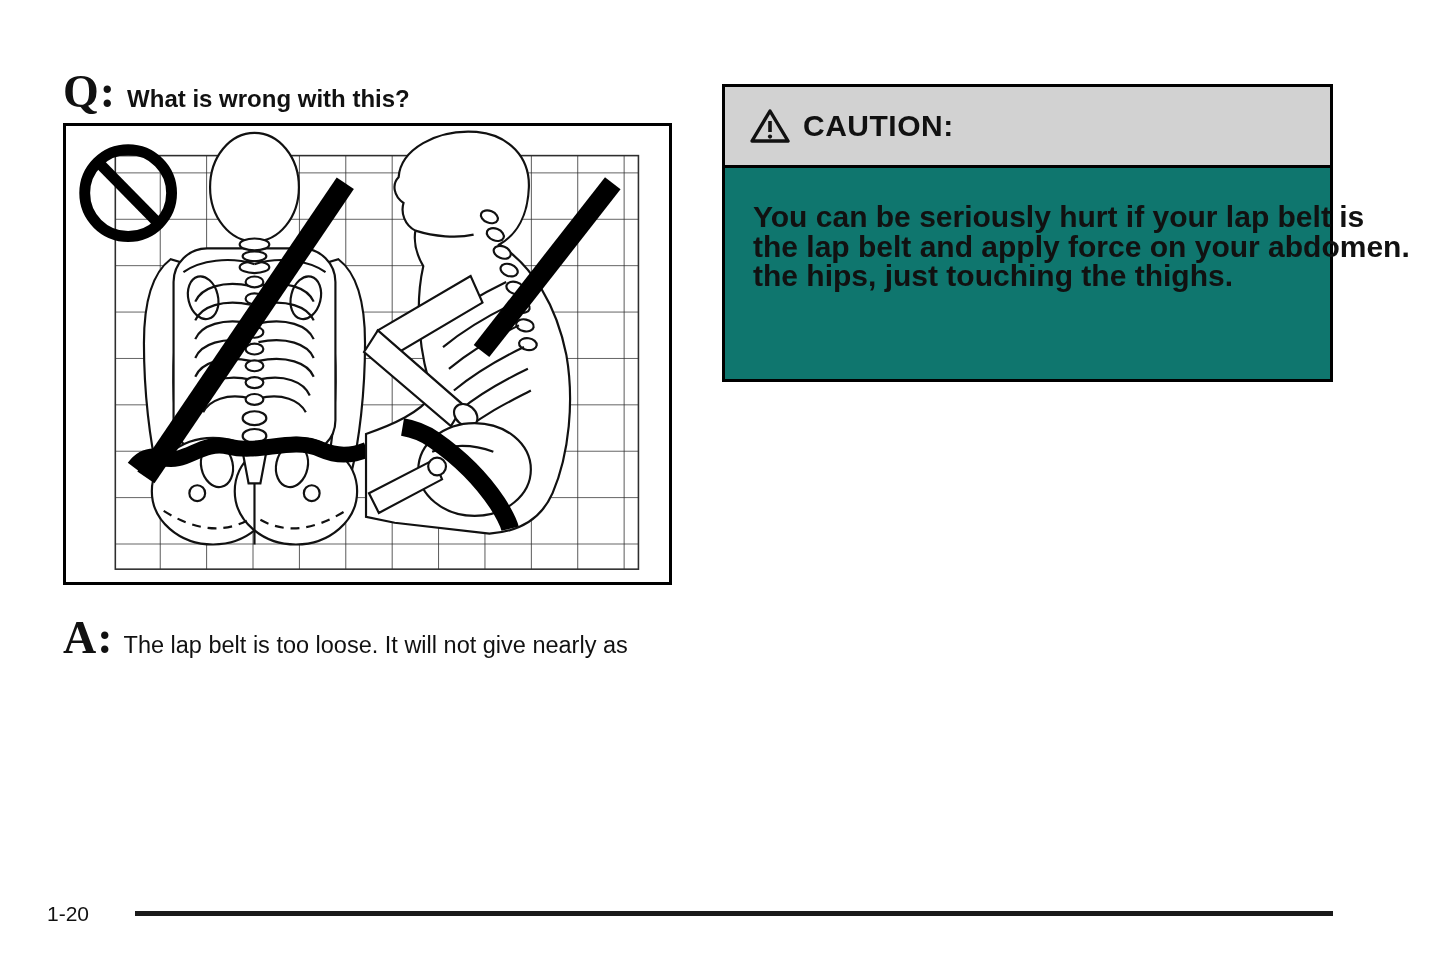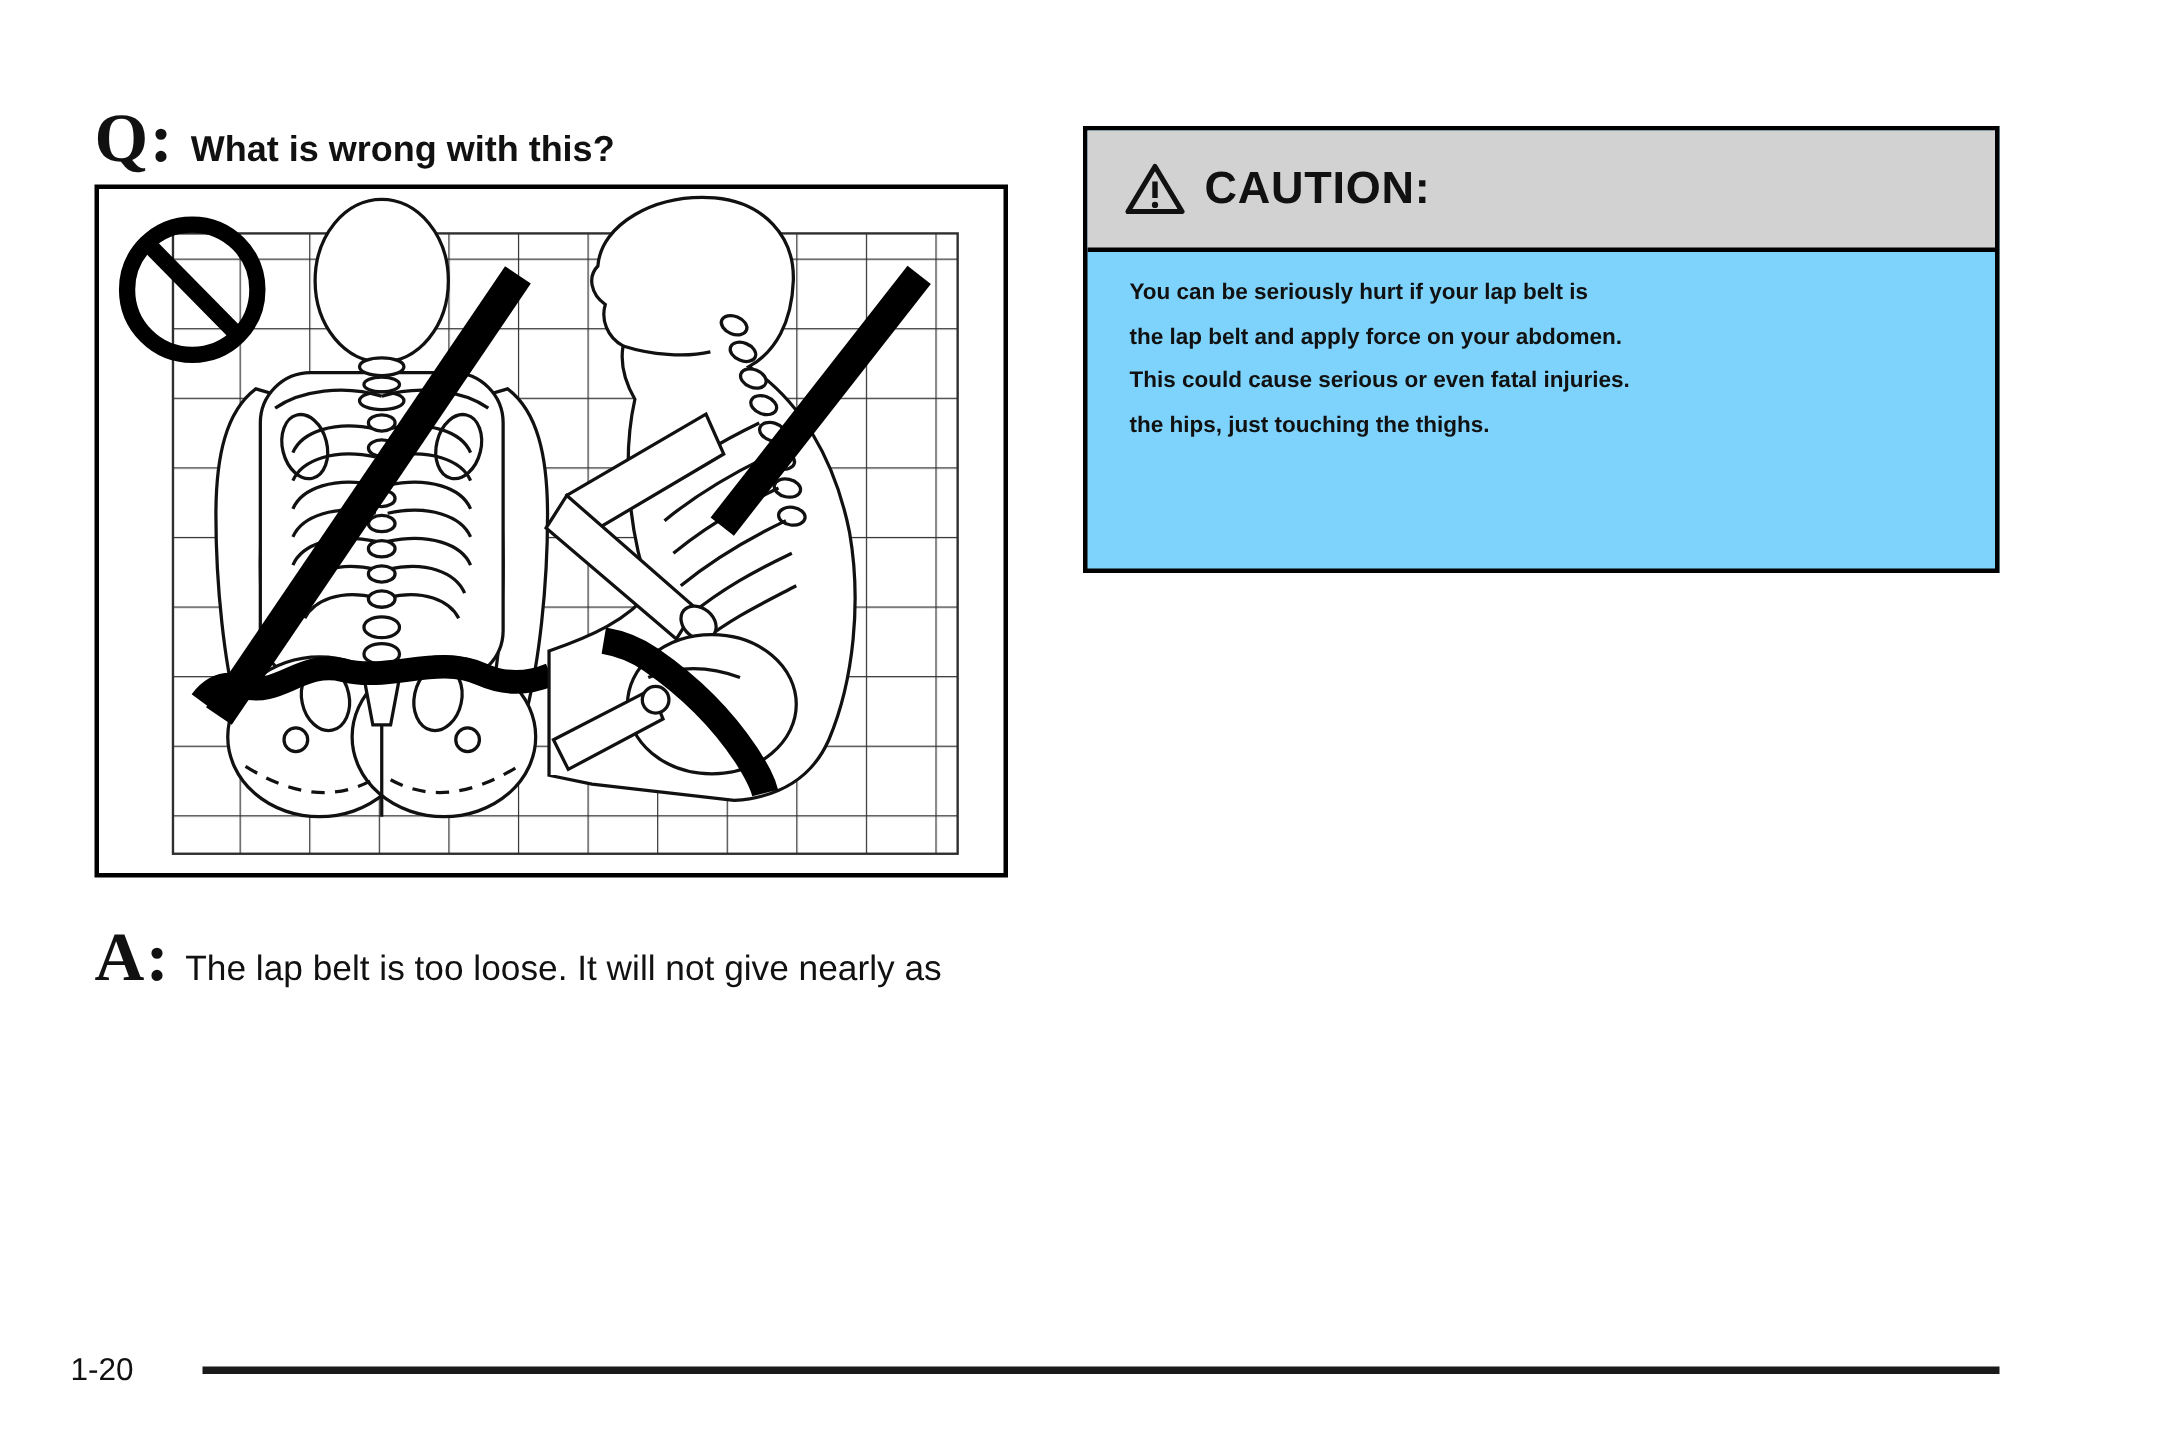--- a/index.html
+++ b/index.html
@@ -11,25 +11,25 @@
   .qa-letter{font-family:"Liberation Serif",serif;font-weight:bold;font-size:46px;line-height:1;letter-spacing:1px;}
   .q-text{font-weight:bold;font-size:24px;line-height:1;}
 
   
   .figure-frame{position:absolute;left:63px;top:123px;width:609px;height:462px;
                 border:3px solid #000;box-sizing:border-box;background:#fff;}
   .figure-frame svg{display:block;}
 
   
   .caution{position:absolute;left:722px;top:84px;width:611px;height:298px;
-           border:3px solid #000;box-sizing:border-box;background:#7dd3fc;}
+           border:3px solid #000;box-sizing:border-box;background:#0f766e;}
   .caution-header{height:78px;background:#d2d2d2;border-bottom:3px solid #000;
                   display:flex;align-items:center;padding-left:25px;gap:13px;}
   .caution-title{font-weight:bold;font-size:30px;letter-spacing:0.5px;}
-  .caution-body{padding:12px 20px 0 28px;font-weight:bold;font-size:15px;line-height:29.5px;}
+  .caution-body{padding:34px 20px 0 28px;font-weight:bold;font-size:30px;line-height:29.5px;}
   .caution-body div{white-space:pre;}
 
   
   .a-row{position:absolute;left:63px;top:615px;display:flex;align-items:baseline;gap:10px;}
   .a-text{font-size:23.5px;line-height:29.5px;font-weight:normal;text-align:right;}
   .a-text div{white-space:pre;}
 
   
   .page-num{position:absolute;left:47px;top:902px;font-size:21px;}
   .footer-rule{position:absolute;left:135px;top:911px;width:1198px;height:5px;background:#1a1a1a;}
@@ -169,21 +169,20 @@
       <svg width="40" height="36" viewBox="0 0 40 36">
         <path d="M 20,3 L 38,33 L 2,33 Z" fill="none" stroke="#111" stroke-width="3.4" stroke-linejoin="round"></path>
         <line x1="20" y1="13" x2="20" y2="24" stroke="#111" stroke-width="3.6"></line>
         <circle cx="20" cy="28.6" r="2.1" fill="#111"></circle>
       </svg>
       <span class="caution-title">CAUTION:</span>
     </div>
     <div class="caution-body">
       <div>You can be seriously hurt if your lap belt is</div>
       <div>the lap belt and apply force on your abdomen.</div>
-      <div>This could cause serious or even fatal injuries.</div>
       <div>the hips, just touching the thighs.</div>
     </div>
   </div>
 
   <div class="a-row">
     <span class="qa-letter">A:</span>
     <span class="a-text">
       <div>The lap belt is too loose. It will not give nearly as</div>
     </span>
   </div>

